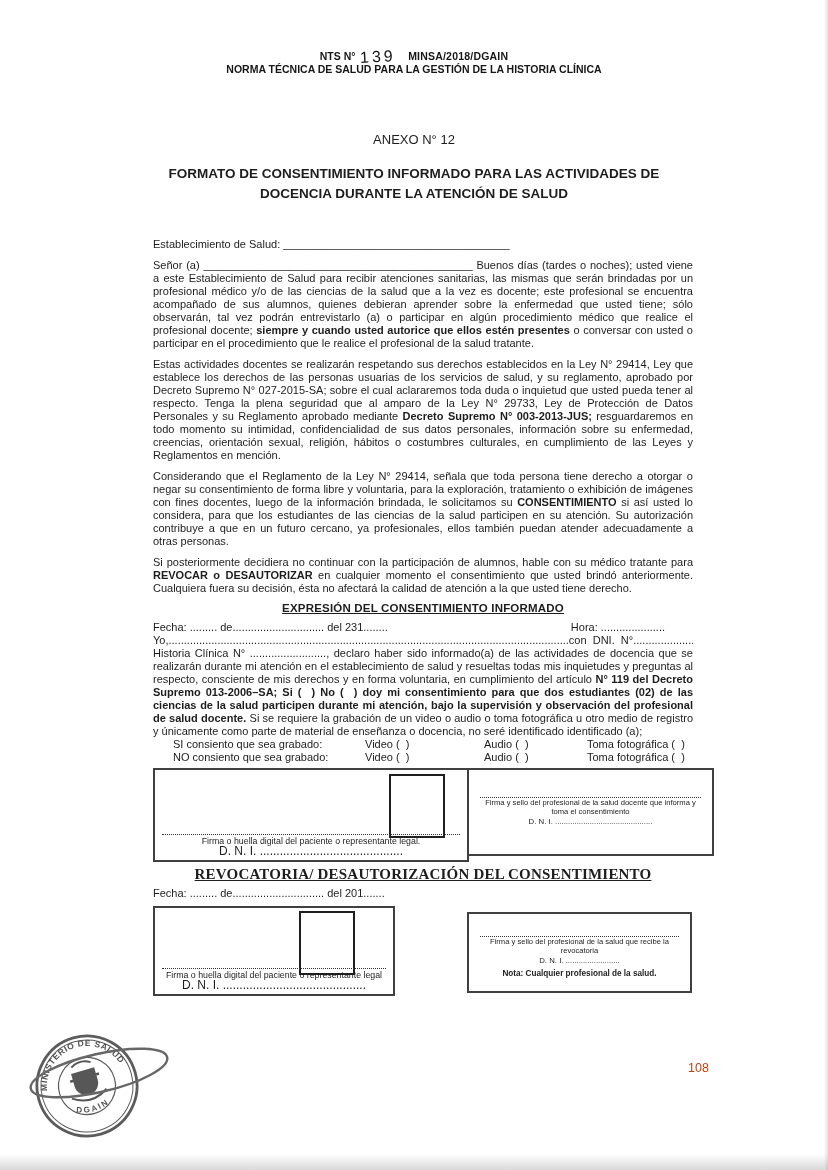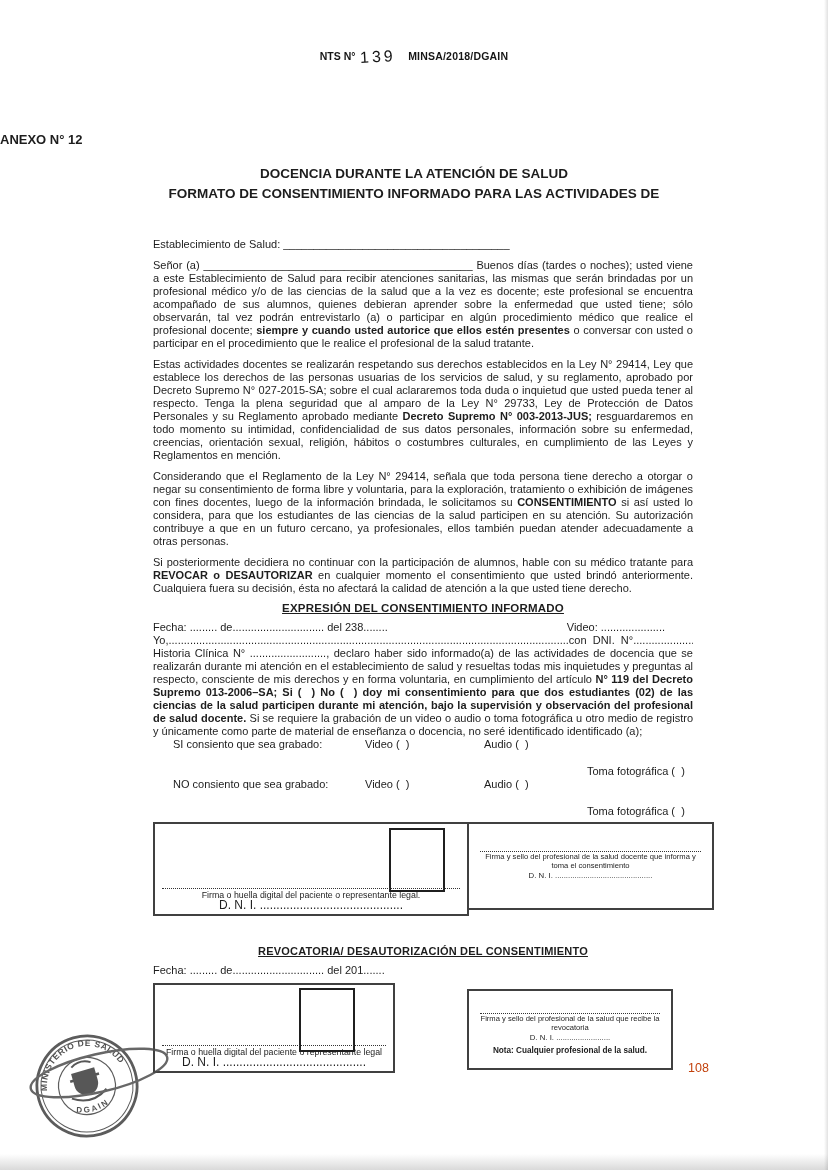--- a/index.html
+++ b/index.html
@@ -12,52 +12,52 @@
     background:linear-gradient(to bottom,rgba(255,255,255,0),rgba(120,120,120,.28));}
   .edge-right{position:absolute;top:0;bottom:0;right:0;width:4px;
     background:linear-gradient(to left,rgba(120,120,120,.22),rgba(255,255,255,0));}
 
   .doc-header{position:absolute;top:50px;left:0;right:0;text-align:center;
     font-weight:bold;font-size:10.5px;line-height:13px;color:#161616;}
   .handwritten{display:inline-block;font-size:16px;font-weight:400;letter-spacing:3px;
     transform:rotate(-3deg);margin:0 12px 0 5px;vertical-align:-2px;}
   .doc-header .code{letter-spacing:.2px;}
 
-  .annex{position:absolute;top:132px;left:0;right:0;
-    font-weight:bold;font-size:13px;}
+  .annex{position:absolute;top:132px;left:0;right:0;text-align:center;
+    font-weight:normal;font-size:13px;}
   .doc-title{position:absolute;top:164px;left:0;right:0;text-align:center;
     font-weight:bold;font-size:13.5px;line-height:20px;}
 
   .col{position:absolute;left:153px;top:238px;width:540px;font-size:11px;line-height:13px;}
   .para{margin:8px 0 0 0;text-align:justify;}
   .para b,.hc b{font-weight:bold;}
   .estab{white-space:nowrap;}
 
   .sec-heading{text-align:center;font-weight:bold;text-decoration:underline;
     margin-top:7px;font-size:11.5px;letter-spacing:.2px;}
-  .sec-heading.revoc{font-size:11px;margin-top:24px;}
+  .sec-heading.revoc{font-size:15px;margin-top:1px;font-family:Liberation Serif, serif;}
 
   .fecha-row{display:flex;margin-top:6px;white-space:nowrap;}
   .fecha-row .hora{margin-left:auto;padding-right:28px;}
   .yo-line{white-space:nowrap;overflow:hidden;}
   .hc{margin:0;text-align:justify;}
 
   .consent-row{display:flex;margin-left:20px;white-space:nowrap;gap:7px;}
   .consent-row .c-label{width:185px;}
   .consent-row .c-video{width:112px;}
   .consent-row .c-audio{width:96px;}
-  .consent-row .c-photo{flex:1;margin-top:27px;}
+  .consent-row .c-photo{flex:1;}
 
   .sig-row{position:relative;margin-top:4px;height:99px;}
   .sig-row.second{margin-top:6px;height:95px;}
   .sig-box{position:absolute;border:2px solid #404040;background:#fff;box-sizing:border-box;}
   .box-patient1{left:0;top:0;width:316px;height:94px;}
   .box-prof1{left:314px;top:0;width:247px;height:88px;}
   .box-patient2{left:0;top:0;width:242px;height:90px;}
-  .box-prof2{left:314px;top:6px;width:206px;height:81px;}
+  .box-prof2{left:314px;top:6px;width:225px;height:81px;}
   .fingerprint-box{position:absolute;border:2px solid #1f1f1f;width:52px;height:60px;background:#fff;}
   .fp1{top:4px;right:22px;}
   .fp2{top:3px;right:38px;}
   .sig-bottom{position:absolute;left:5px;right:5px;bottom:4px;text-align:center;}
   .sigline{border-top:1.5px dotted #333;height:0;margin:0 2px 1px 2px;}
   .sig-caption{font-size:8.8px;line-height:10px;}
   .dni{font-size:12px;line-height:10px;white-space:nowrap;overflow:hidden;}
   .prof-content{padding:27px 9px 0 9px;text-align:center;}
   .prof-content.r2{padding-top:22px;}
   .prof-caption{font-size:7.6px;line-height:8.8px;}
@@ -69,27 +69,28 @@
 </style>
 </head>
 <body>
 
 <div class="page">
 
   <div class="doc-header">
     <div>
       <span>NTS N°</span><span class="handwritten">139</span><span class="code">MINSA/2018/DGAIN</span>
     </div>
+    <div>NORMA TÉCNICA DE SALUD PARA LA GESTIÓN DE LA HISTORIA CLÍNICA</div>
   </div>
 
   <div class="annex">ANEXO N° 12</div>
 
   <div class="doc-title">
+    <div>FORMATO DE CONSENTIMIENTO INFORMADO PARA LAS ACTIVIDADES DE</div>
     <div>DOCENCIA DURANTE LA ATENCIÓN DE SALUD</div>
-    <div>FORMATO DE CONSENTIMIENTO INFORMADO PARA LAS ACTIVIDADES DE</div>
   </div>
 
   <div class="col">
 
     <div class="estab">
       <span>Establecimiento de Salud:</span>
       <span>_____________________________________</span>
     </div>
 
     <p class="para">
@@ -106,22 +107,22 @@
       <span>Considerando que el Reglamento de la Ley N° 29414, señala que toda persona tiene derecho a otorgar o negar su consentimiento de forma libre y voluntaria, para la exploración, tratamiento o exhibición de imágenes con fines docentes, luego de la información brindada, le solicitamos su </span><b>CONSENTIMIENTO</b><span> si así usted lo considera, para que los estudiantes de las ciencias de la salud participen en su atención. Su autorización contribuye a que en un futuro cercano, ya profesionales, ellos también puedan atender adecuadamente a otras personas.</span>
     </p>
 
     <p class="para">
       <span>Si posteriormente decidiera no continuar con la participación de alumnos, hable con su médico tratante para </span><b>REVOCAR o DESAUTORIZAR</b><span> en cualquier momento el consentimiento que usted brindó anteriormente. Cualquiera fuera su decisión, ésta no afectará la calidad de atención a la que usted tiene derecho.</span>
     </p>
 
     <div class="sec-heading">EXPRESIÓN DEL CONSENTIMIENTO INFORMADO</div>
 
     <div class="fecha-row">
-      <span>Fecha: ......... de.............................. del 238........</span>
-      <span class="hora">Video: .....................</span>
+      <span>Fecha: ......... de.............................. del 231........</span>
+      <span class="hora">Hora: .....................</span>
     </div>
 
     <div class="yo-line">Yo,...................................................................................................................................con&nbsp;&nbsp;DNI.&nbsp;&nbsp;N°..........................e</div>
 
     <p class="hc">
       <span>Historia Clínica N° ........................., declaro haber sido informado(a) de las actividades de docencia que se realizarán durante mi atención en el establecimiento de salud y resueltas todas mis inquietudes y preguntas al respecto, consciente de mis derechos y en forma voluntaria, en cumplimiento del artículo </span><b>N° 119 del Decreto Supremo 013-2006–SA; Si (&nbsp;&nbsp;) No (&nbsp;&nbsp;) doy mi consentimiento para que dos estudiantes (02) de las ciencias de la salud participen durante mi atención, bajo la supervisión y observación del profesional de salud docente.</b><span> Si se requiere la grabación de un video o audio o toma fotográfica u otro medio de registro y únicamente como parte de material de enseñanza o docencia, no seré identificado identificado (a);</span>
     </p>
 
     <div class="consent-row">
       <span class="c-label">SI consiento que sea grabado:</span>

